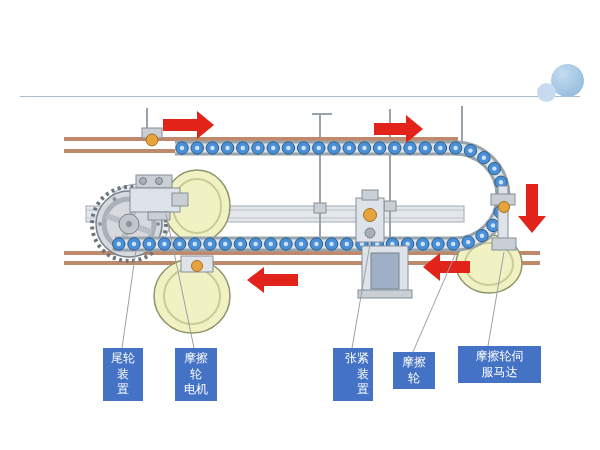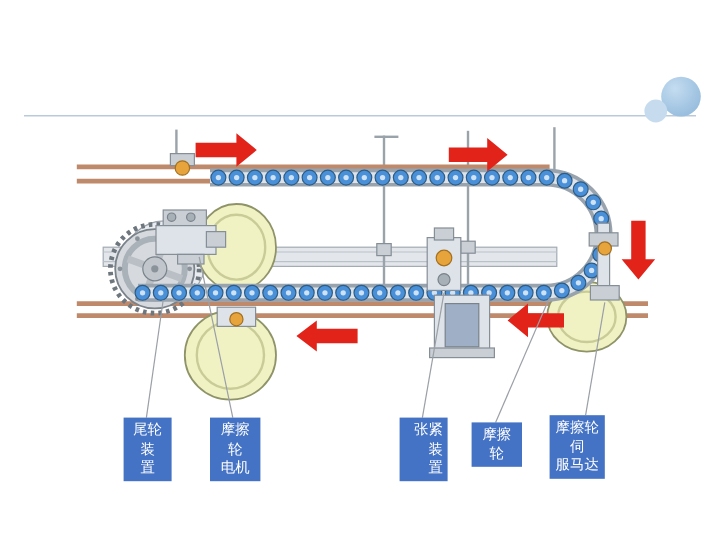--- a/index.html
+++ b/index.html
@@ -40,21 +40,21 @@
   .ywheel-inner { fill:none; stroke:#c9cc96; stroke-width:2; }
   .arrow { fill:var(--arrow,#e2231a); }
   .connector { stroke:#9aa0a6; stroke-width:1; }
 
   .label-box { position:absolute; background:var(--label-bg,#4472c4); color:#fff; font-size:12px;
                line-height:1.3; padding:3px 4px; white-space:pre-line; text-align:center; }
   .lbl1 { left:103px; top:348px; width:40px; }
   .lbl2 { left:175px; top:348px; width:42px; }
   .lbl3 { left:333px; top:348px; width:40px;text-align:right; }
   .lbl4 { left:393px; top:352px; width:42px; }
-  .lbl5 { left:458px; top:346px; width:46px; }
+  .lbl5 { left:458px; top:346px; width:83px; }
 </style>
 </head>
 <body>
 
 <div class="slide">
 
   <div class="divider"></div>
   <div class="circle-lg"></div>
   <div class="circle-sm"></div>
 

